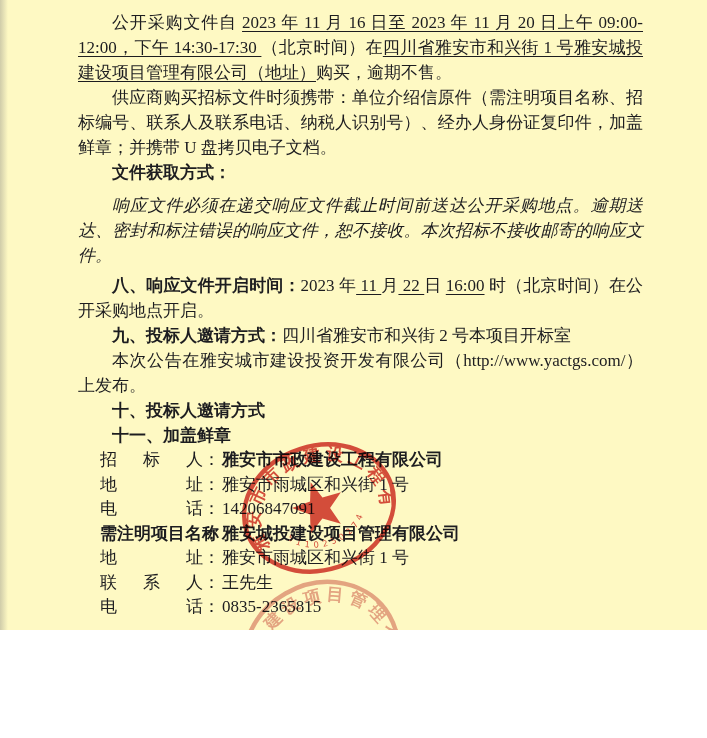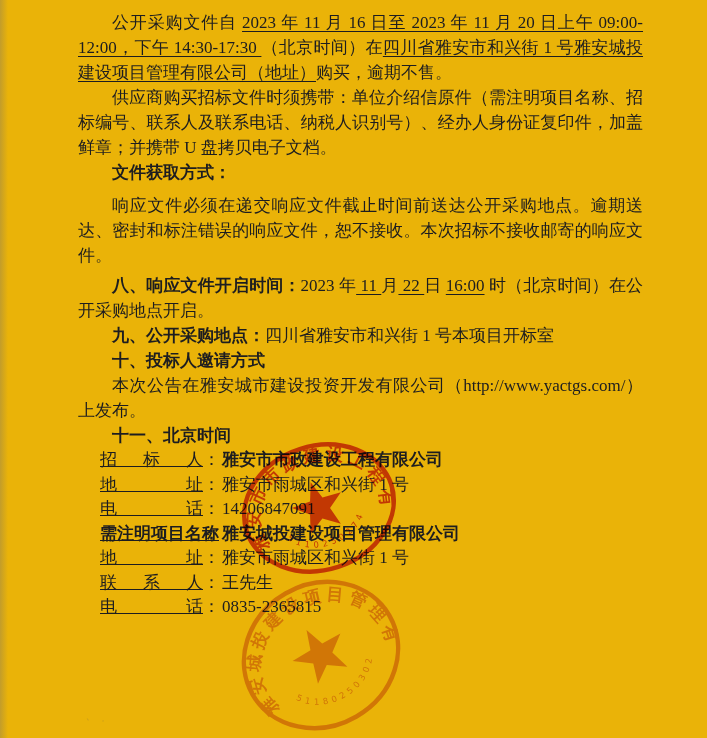--- a/index.html
+++ b/index.html
@@ -1,41 +1,41 @@
 <!DOCTYPE html>
 <html><head>
 <meta charset="utf-8">
 <style>
   html,body{margin:0;padding:0;background:#ffffff;}
   .page{
     position:relative;
-    width:707px;height:738px;
-    background:#eab308;
+    width:707px;height:630px;
+    background:#fef9c3;
     overflow:hidden;
     font-family:"Liberation Serif","DejaVu Serif",serif;
     color:#1d1d20;
   }
   .scan-edge{
     position:absolute;left:0;top:0;width:8px;height:100%;
     background:linear-gradient(to right, rgba(110,110,115,.32), rgba(255,255,255,0));
     pointer-events:none;
   }
   .doc{
     position:absolute;left:78px;top:10px;width:565px;
     font-size:17px;line-height:25px;
     text-align:justify;
   }
   .doc p{margin:0;}
   .doc p.indent{text-indent:2em;}
-  .doc p.mt8{margin-top:8px;}
+  .doc p.mt8{margin-top:8px;font-style:italic;}
   .doc p.mt5{margin-top:5px;}
   .b{font-weight:bold;}
   .u{text-decoration:underline;text-underline-offset:3px;text-decoration-thickness:1px;}
   .row{margin-left:22px;line-height:24.5px;white-space:nowrap;}
-  .row .lbl{display:inline-block;width:103px;text-align:justify;text-align-last:justify;text-decoration:underline;}
+  .row .lbl{display:inline-block;width:103px;text-align:justify;text-align-last:justify;}
   .row .colon{display:inline-block;}
   .row .val{margin-left:2px;}
   .stamp{position:absolute;mix-blend-mode:multiply;pointer-events:none;}
   .s1{left:226px;top:428px;opacity:.9;}
   .s2{left:223px;top:568px;opacity:.68;}
   .seal-company{font-size:17px;font-weight:bold;letter-spacing:4.5px;
     font-family:"Liberation Serif","DejaVu Serif",serif;}
   .seal-code{font-size:8.5px;letter-spacing:4px;font-family:"DejaVu Sans",sans-serif;}
   .smudge{
     position:absolute;left:86px;top:712px;width:42px;height:14px;
@@ -49,24 +49,24 @@
 <div class="page">
 
   <div class="scan-edge"></div>
 
   <div class="doc" id="doc-root">
       <p class="indent"><span>公开采购文件自 </span><span class="u">2023 年 11 月  16 日至 2023 年 11 月 20  日上午 09:00-12:00，下午 14:30-17:30 </span><span>（北京时间）在</span><span class="u">四川省雅安市和兴街 1 号雅安城投建设项目管理有限公司（地址）</span><span>购买，逾期不售。</span></p>
       <p class="indent"><span>供应商购买招标文件时须携带：单位介绍信原件（需注明项目名称、招标编号、联系人及联系电话、纳税人识别号）、经办人身份证复印件，加盖鲜章；并携带 U 盘拷贝电子文档。</span></p>
       <p class="indent"><span class="b">文件获取方式：</span></p>
       <p class="indent mt8"><span>响应文件必须在递交响应文件截止时间前送达公开采购地点。逾期送达、密封和标注错误的响应文件，恕不接收。本次招标不接收邮寄的响应文件。</span></p>
       <p class="indent mt5"><span class="b">八、响应文件开启时间：</span><span>2023 年</span><span class="u"> 11 </span><span>月</span><span class="u"> 22 </span><span>日 </span><span class="u">16:00</span><span> 时（北京时间）在公开采购地点开启。</span></p>
-      <p class="indent"><span class="b">九、公开采购地点：</span><span>四川省雅安市和兴街 1 号本项目开标室</span></p>
+      <p class="indent"><span class="b">九、投标人邀请方式：</span><span>四川省雅安市和兴街 2 号本项目开标室</span></p>
+      <p class="indent"><span>本次公告在雅安城市建设投资开发有限公司（http://www.yactgs.com/）上发布。</span></p>
       <p class="indent"><span class="b">十、投标人邀请方式</span></p>
-      <p class="indent"><span>本次公告在雅安城市建设投资开发有限公司（http://www.yactgs.com/）上发布。</span></p>
-      <p class="indent"><span class="b">十一、北京时间</span></p>
+      <p class="indent"><span class="b">十一、加盖鲜章</span></p>
       <div class="row"><span class="lbl">招标人</span><span class="colon">：</span><span class="val b">雅安市市政建设工程有限公司</span></div>
       <div class="row"><span class="lbl">地址</span><span class="colon">：</span><span class="val">雅安市雨城区和兴街 1 号</span></div>
       <div class="row"><span class="lbl">电话</span><span class="colon">：</span><span class="val">14206847091</span></div>
       <div class="row"><span class="lbl b">需注明项目名称</span><span class="colon b">：</span><span class="val b">雅安城投建设项目管理有限公司</span></div>
       <div class="row"><span class="lbl">地址</span><span class="colon">：</span><span class="val">雅安市雨城区和兴街 1 号</span></div>
       <div class="row"><span class="lbl">联系人</span><span class="colon">：</span><span class="val">王先生</span></div>
       <div class="row"><span class="lbl">电话</span><span class="colon">：</span><span class="val">0835-2365815</span></div>
     </div>
 
   <svg class="stamp s1" width="186" height="160" viewBox="-93 -80 186 160">

